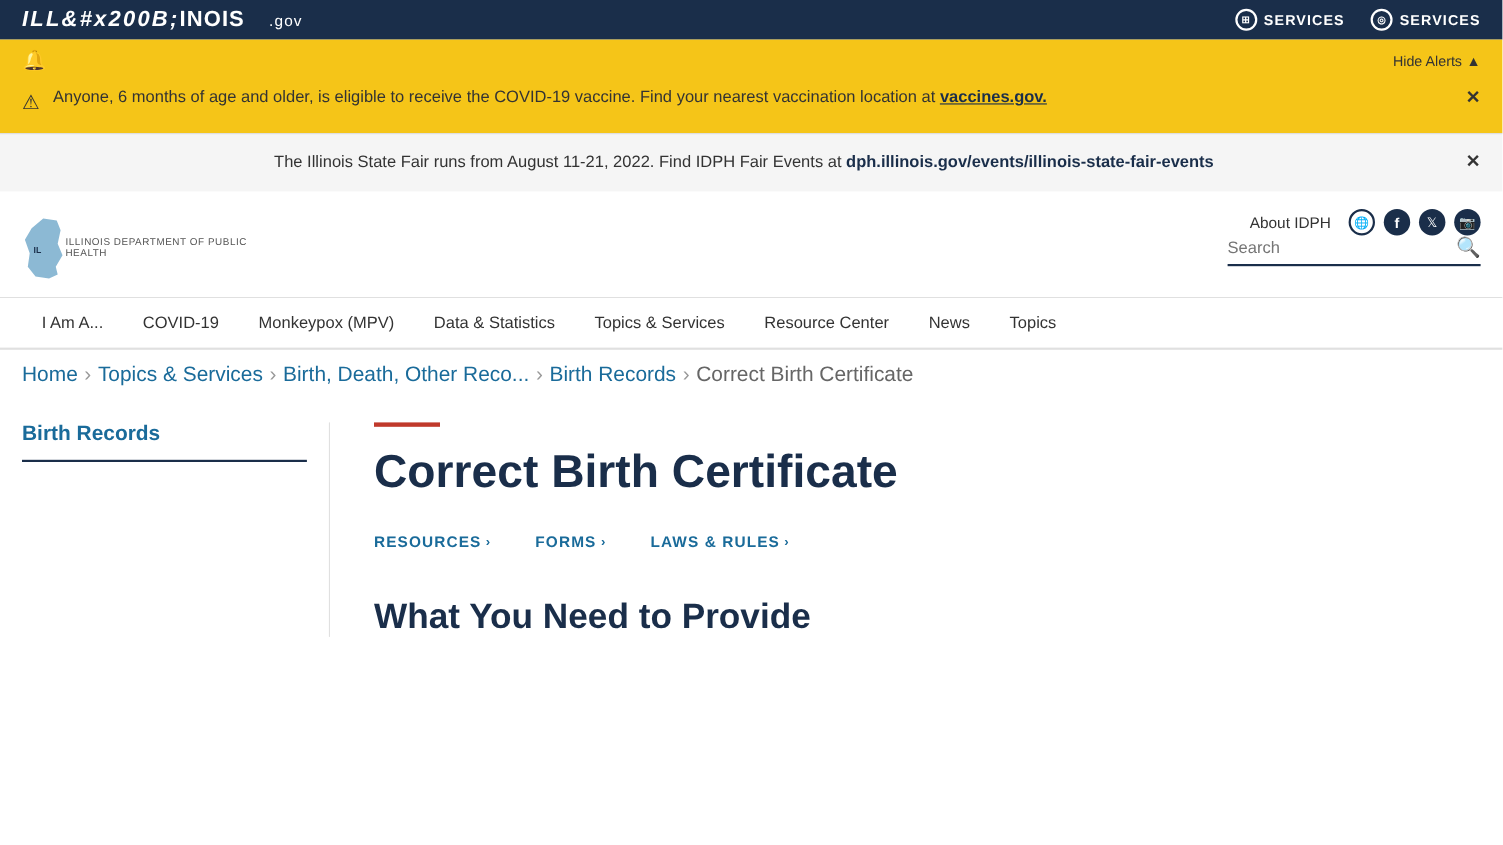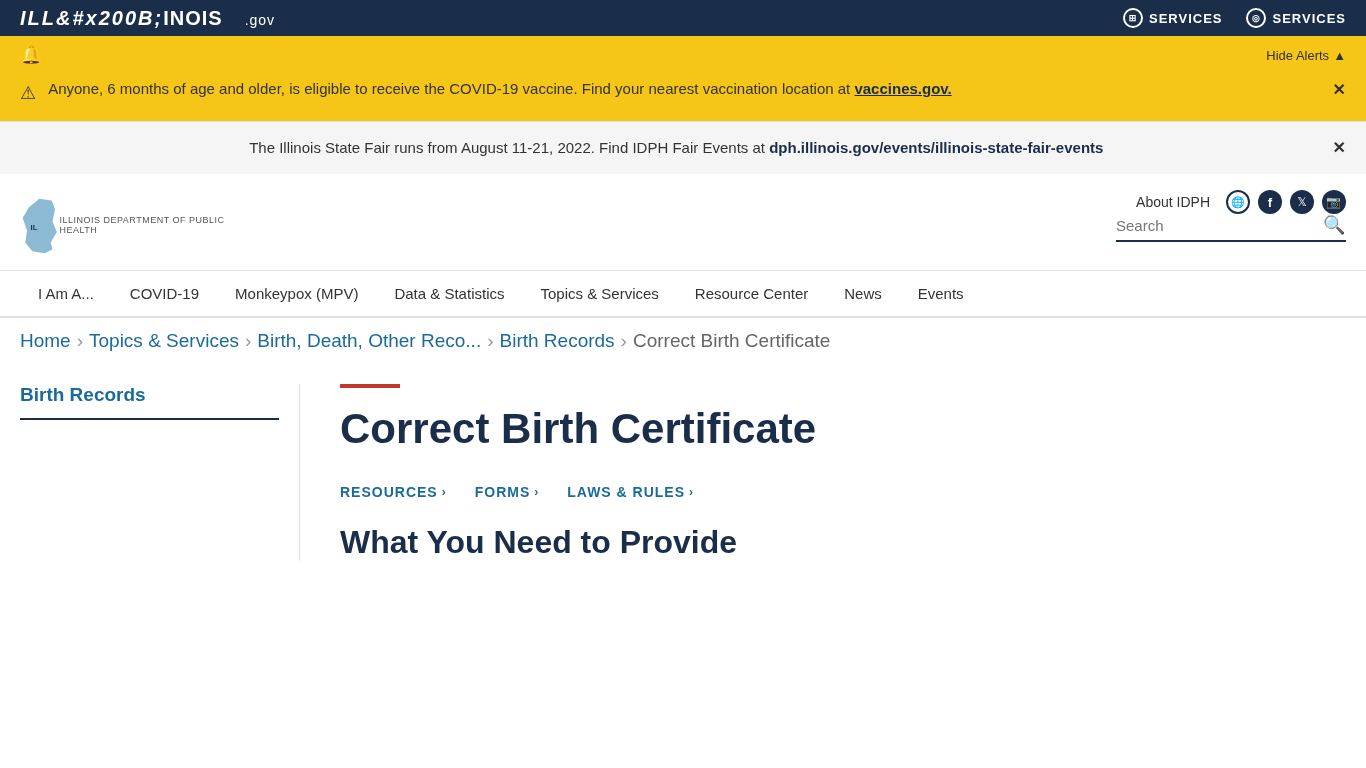--- a/index.html
+++ b/index.html
@@ -312,22 +312,22 @@
     }
     .page-title {
       font-size: 42px;
       font-weight: bold;
       color: #1a2e4a;
       margin-bottom: 30px;
       line-height: 1.2;
     }
     .content-links {
       display: flex;
-      gap: 28px;
-      margin-bottom: 24px;
+      gap: 40px;
+      margin-bottom: 42px;
     }
     .content-link {
       font-size: 14px;
       font-weight: bold;
       color: #1a6b9a;
       text-decoration: none;
       text-transform: uppercase;
       letter-spacing: 1px;
       display: flex;
       align-items: center;
@@ -434,21 +434,21 @@
     <li>
       <a href="#">Topics &amp; Services</a>
     </li>
     <li>
       <a href="#">Resource Center</a>
     </li>
     <li>
       <a href="#">News</a>
     </li>
     <li>
-      <a href="#">Events</a>
+      <a href="#">Topics</a>
     </li>
   </ul>
 </nav>
 
 <div class="breadcrumb">
   <a href="#">Home</a>
   <span class="breadcrumb-sep">›</span>
   <a href="#">Topics &amp; Services</a>
   <span class="breadcrumb-sep">›</span>
   <a href="#">Birth, Death, Other Reco...</a>

